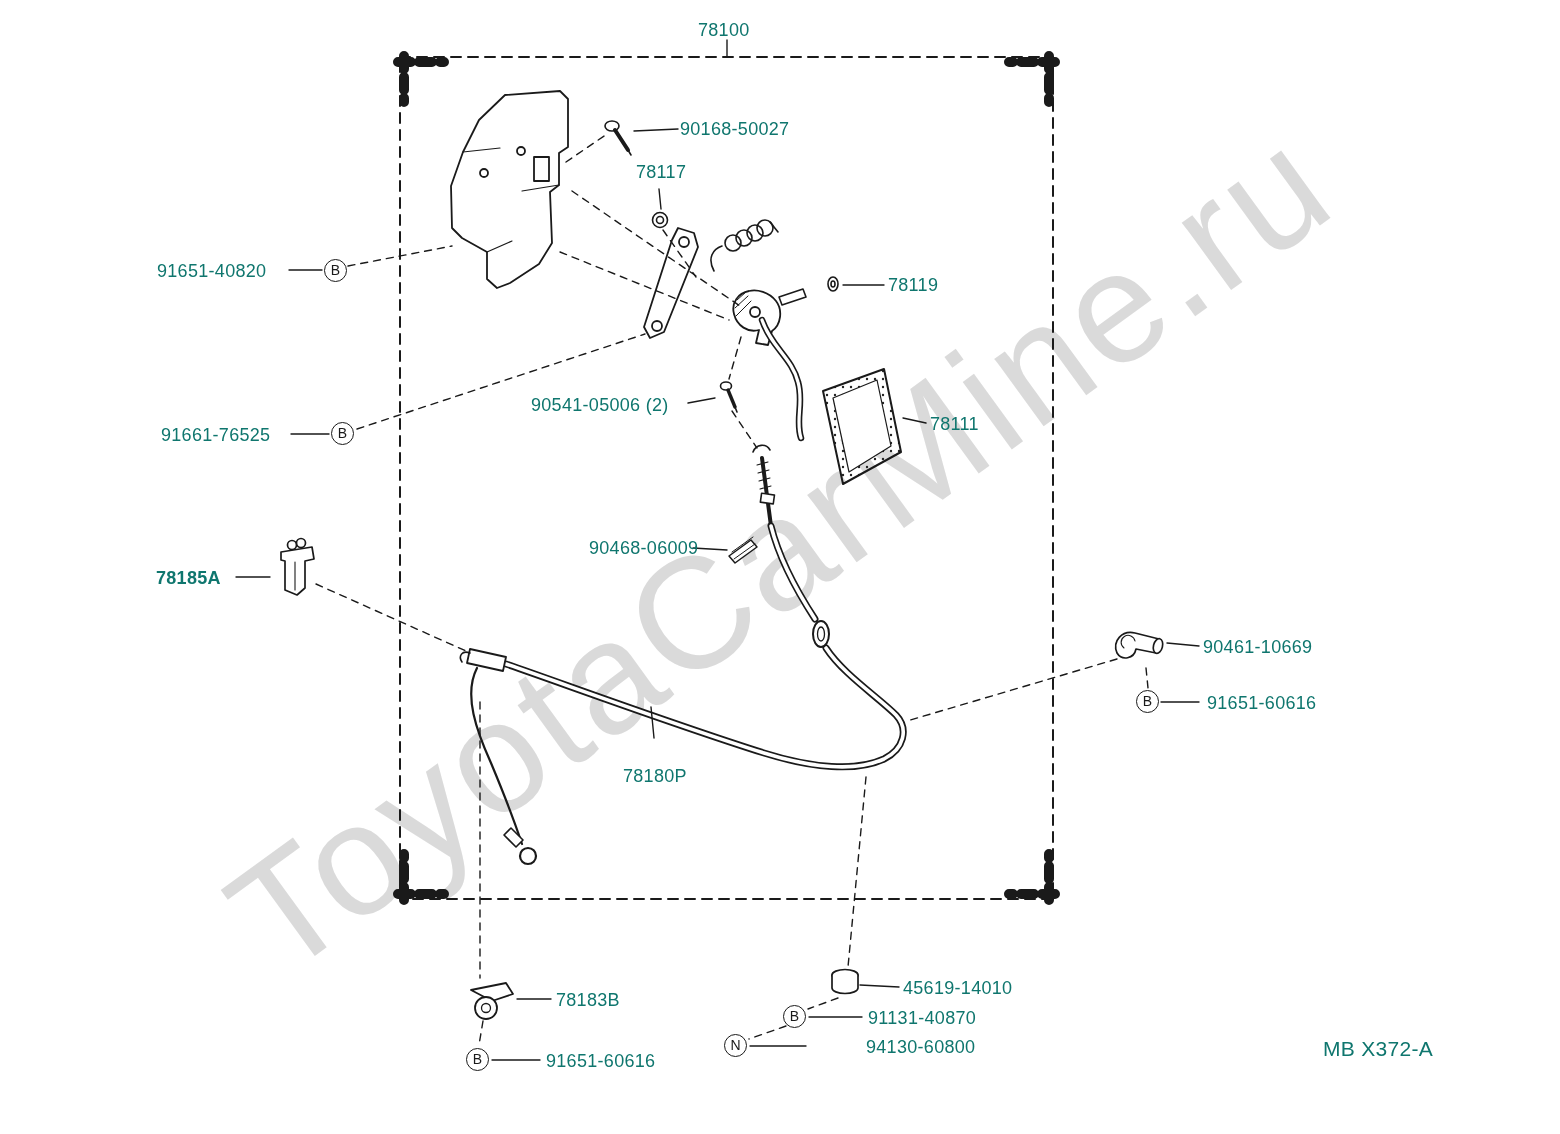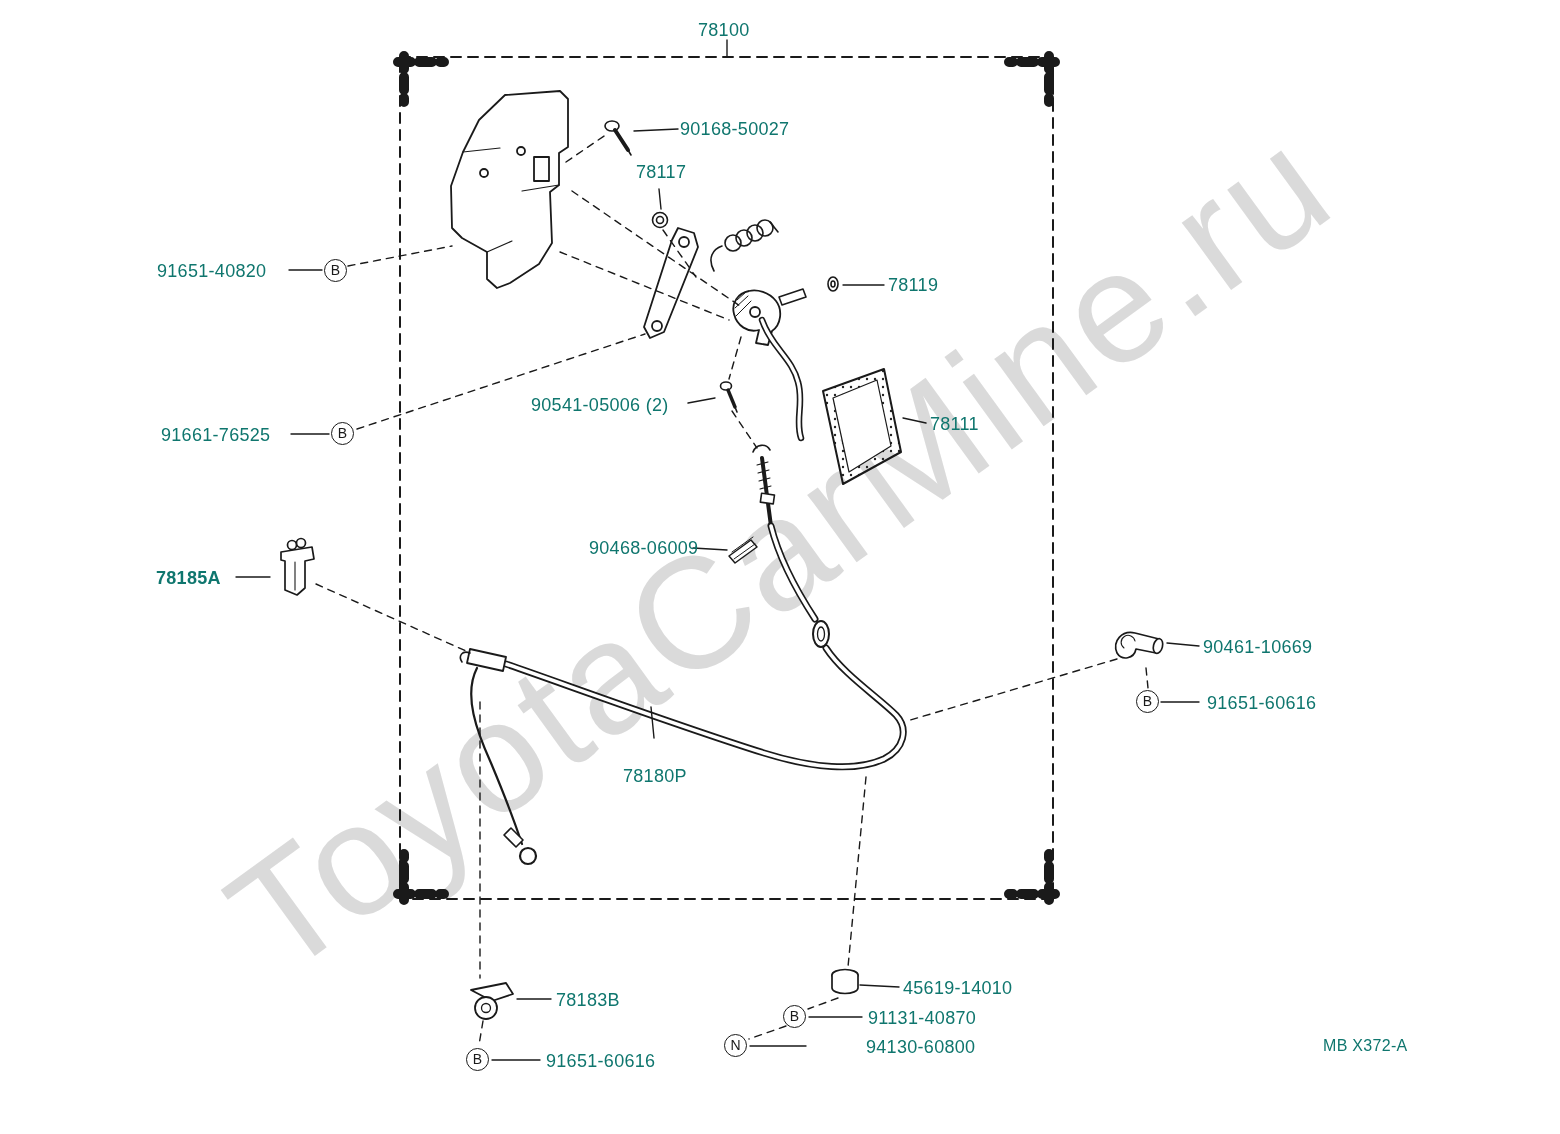--- a/index.html
+++ b/index.html
@@ -18,21 +18,21 @@
   .lbl {
     position:absolute; z-index:3; font-size:18px; letter-spacing:0.3px;
     white-space:nowrap; color:#0f766e;
   }
   .marker {
     position:absolute; z-index:3; width:23px; height:23px;
     border:1.6px solid #1a1a1a; border-radius:50%;
     text-align:center; line-height:20px; font-size:14px;
     color:#1a1a1a; background:#fff;
   }
-  .footer-code { font-size:16px; }
+  .footer-code { font-size:21px; }
 </style>
 </head>
 <body>
 
 <div class="stage">
 
   <div class="watermark">ToyotaCarMine.ru</div>
 
   <svg class="canvas" width="1560" height="1134" viewBox="0 0 1560 1134">
     <defs>

